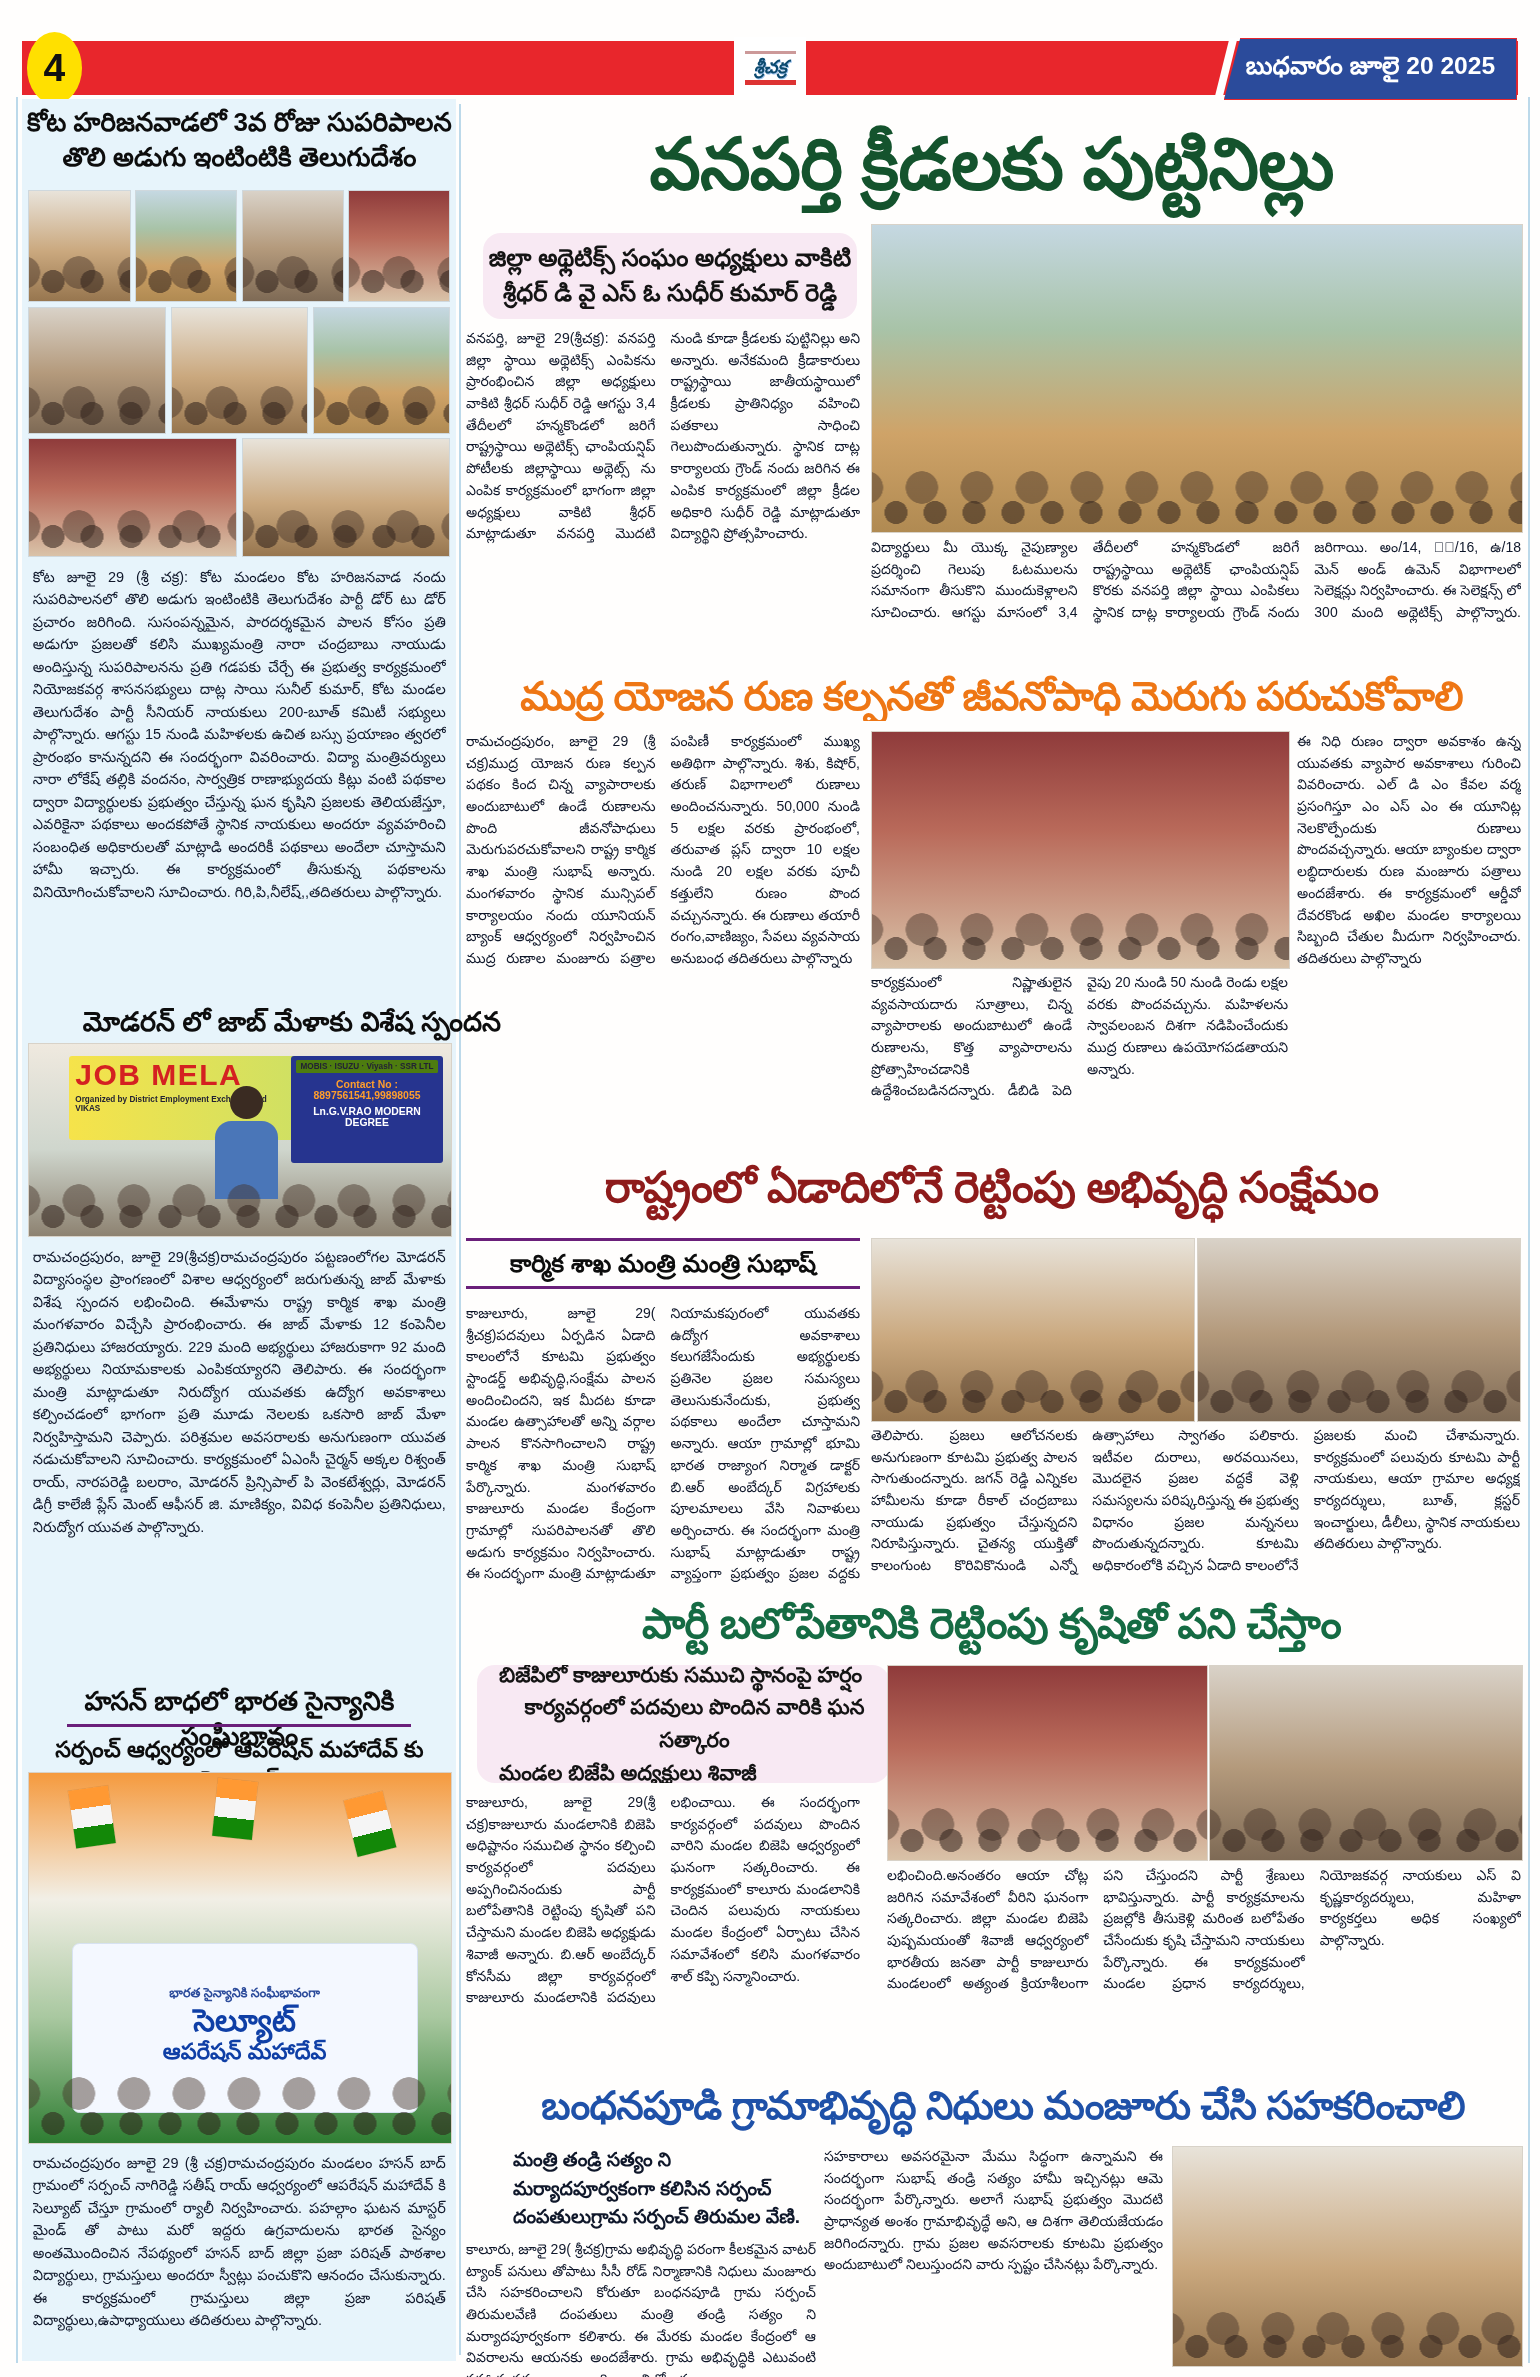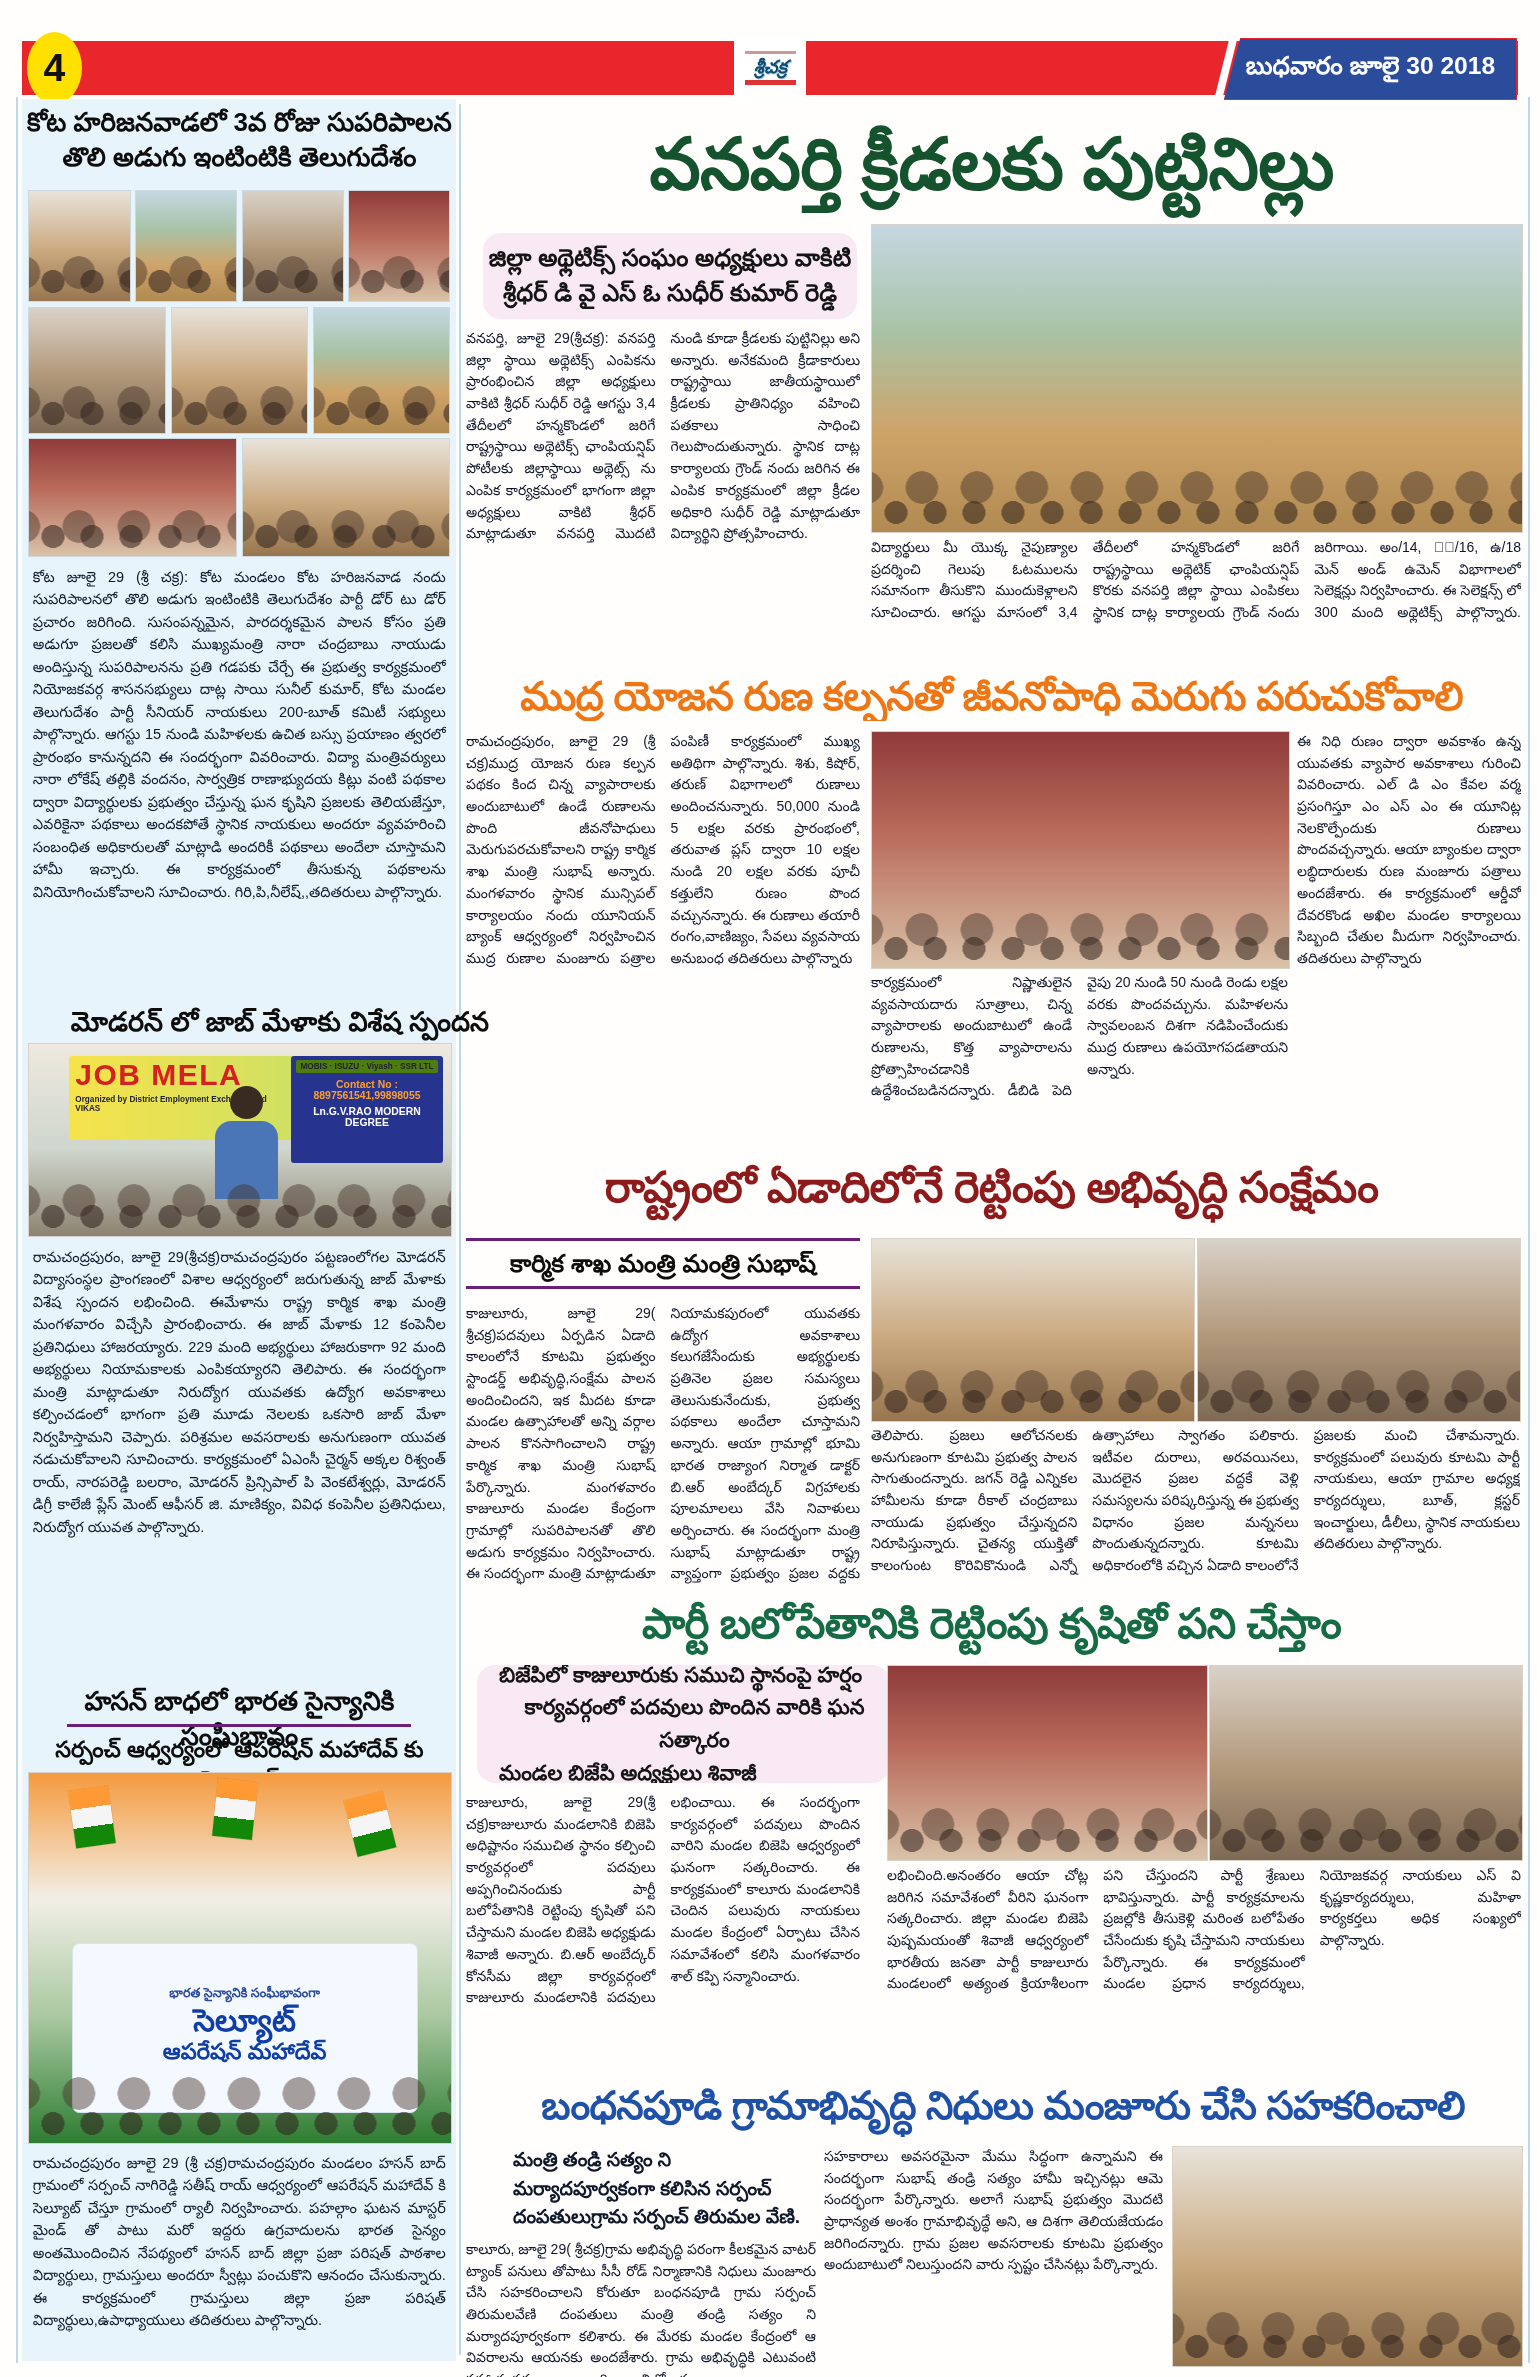--- a/index.html
+++ b/index.html
@@ -102,21 +102,21 @@
     <div class="pagenum">
       <span>4</span>
     </div>
     <div class="masthead">
       <div class="masthead-strip top"></div>
       <div class="masthead-word">శ్రీచక్ర</div>
       <div class="masthead-strip"></div>
     </div>
     <div class="date-slash"></div>
     <div class="datebox">
-      <span>బుధవారం జూలై 30 2018</span>
+      <span>బుధవారం జూలై 20 2025</span>
     </div>
   </header>
 
   <div class="leftpanel">
 
     <div class="abs blackhead" style="left:0;top:6px;width:434px;font-size:26px;">
       <div>కోట హరిజనవాడలో 3వ రోజు సుపరిపాలన</div>
       <div>తొలి అడుగు ఇంటింటికి తెలుగుదేశం</div>
     </div>
 
@@ -133,21 +133,21 @@
         <div class="photo ph-field"></div>
       </div>
       <div class="crow" style="height:119px;">
         <div class="photo ph-event"></div>
         <div class="photo ph-crowd"></div>
       </div>
     </div>
 
     <div class="abs bt" style="left:10.4px;top:467px;width:413px;height:432px;font-size:14.5px;">కోట జూలై 29 (శ్రీ చక్ర): కోట మండలం కోట హరిజనవాడ నందు సుపరిపాలనలో తొలి అడుగు ఇంటింటికి తెలుగుదేశం పార్టీ డోర్ టు డోర్ ప్రచారం జరిగింది. సుసంపన్నమైన, పారదర్శకమైన పాలన కోసం ప్రతి అడుగూ ప్రజలతో కలిసి ముఖ్యమంత్రి నారా చంద్రబాబు నాయుడు అందిస్తున్న సుపరిపాలనను ప్రతి గడపకు చేర్చే ఈ ప్రభుత్వ కార్యక్రమంలో నియోజకవర్గ శాసనసభ్యులు దాట్ల సాయి సునీల్ కుమార్, కోట మండల తెలుగుదేశం పార్టీ సీనియర్ నాయకులు 200-బూత్ కమిటీ సభ్యులు పాల్గొన్నారు. ఆగస్టు 15 నుండి మహిళలకు ఉచిత బస్సు ప్రయాణం త్వరలో ప్రారంభం కానున్నదని ఈ సందర్భంగా వివరించారు. విద్యా మంత్రివర్యులు నారా లోకేష్ తల్లికి వందనం, సార్వత్రిక రాణాభ్యుదయ కిట్లు వంటి పథకాల ద్వారా విద్యార్థులకు ప్రభుత్వం చేస్తున్న ఘన కృషిని ప్రజలకు తెలియజేస్తూ, ఎవరికైనా పథకాలు అందకపోతే స్థానిక నాయకులు అందరూ వ్యవహరించి సంబంధిత అధికారులతో మాట్లాడి అందరికీ పథకాలు అందేలా చూస్తామని హామీ ఇచ్చారు. ఈ కార్యక్రమంలో తీసుకున్న పథకాలను వినియోగించుకోవాలని సూచించారు. గిరి,పి,నీలేష్,,తదితరులు పాల్గొన్నారు.</div>
 
-    <div class="abs blackhead" style="left:0;top:905px;width:515px;font-size:27px;">మోడరన్ లో జాబ్ మేళాకు విశేష స్పందన</div>
+    <div class="abs blackhead" style="left:12px;top:905px;width:515px;font-size:27px;">మోడరన్ లో జాబ్ మేళాకు విశేష స్పందన</div>
 
     <div class="photo" style="left:6px;top:944px;width:422px;height:192px;background:linear-gradient(180deg,#efe9df 0%,#cfd6cd 55%,#8d8271 100%);">
       <div class="jm-left">
         <div class="jm-title">JOB MELA</div>
         <div class="jm-org">Organized by District Employment Exchange and VIKAS</div>
       </div>
       <div class="jm-right">
         <div class="jm-sponsors">MOBIS · ISUZU · Viyash · SSR LTL</div>
         <div class="jm-contact">Contact No : 8897561541,99898055</div>
         <div class="jm-college">Ln.G.V.RAO MODERN DEGREE</div>

